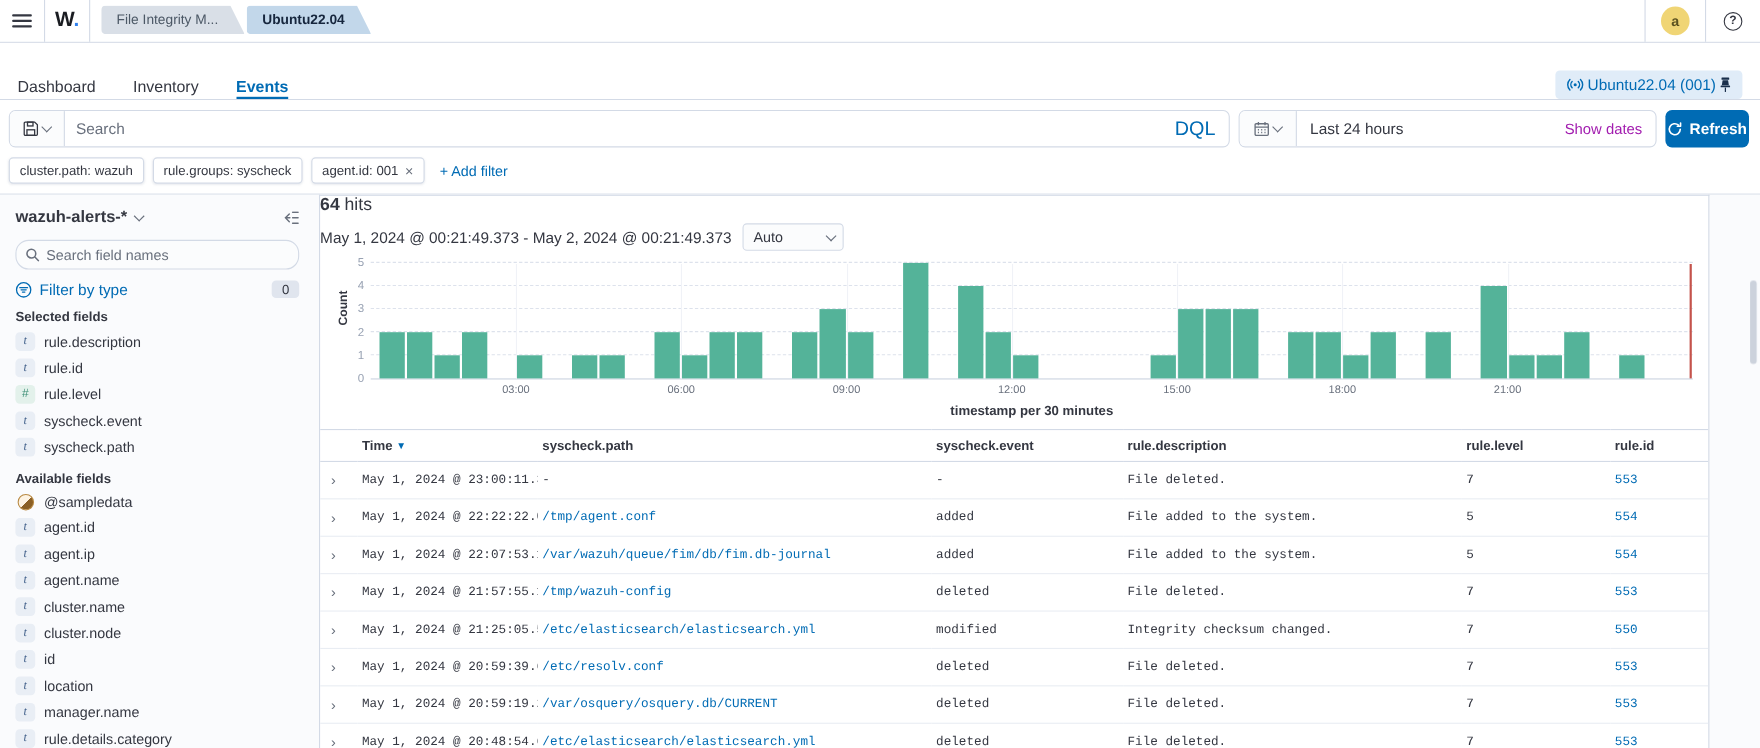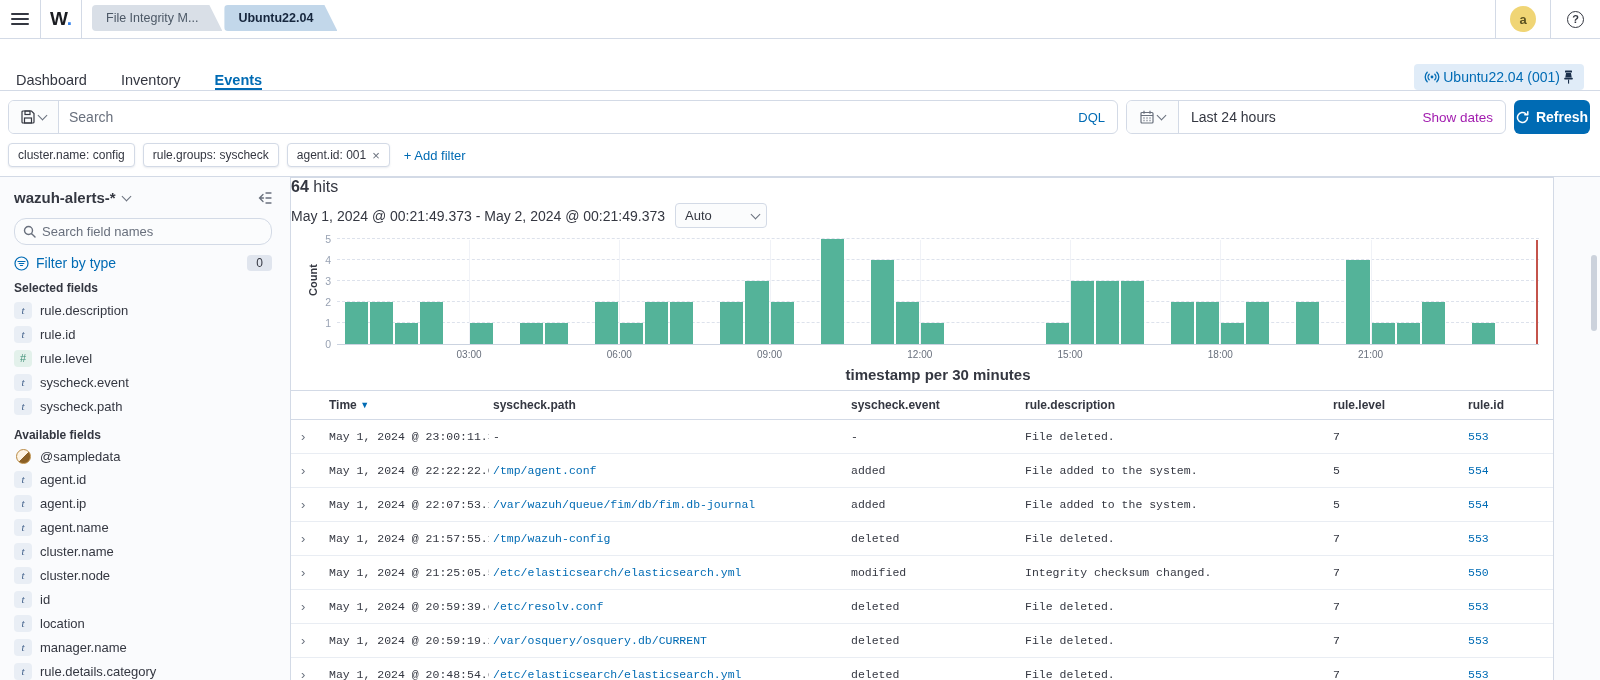--- a/index.html
+++ b/index.html
@@ -34,21 +34,21 @@
   .agent-badge svg { display:block; }
   .pin-btn { display:flex; cursor:pointer; }
 
   
   .querybar { background:#fff; border-bottom:1px solid #d3dae6; padding:9px 10px 9px 8px; }
   .q-row1 { display:flex; gap:8px; height:34px; }
   .search-group { flex:1; display:flex; align-items:center; border:1px solid #d3dae6; border-radius:6px; background:#fff; overflow:hidden; }
   .save-btn { width:50px; height:100%; display:flex; align-items:center; justify-content:center; gap:4px; border-right:1px solid #d3dae6; background:#fbfcfd; cursor:pointer; }
   .search-input { flex:1; border:0; outline:none; font-size:14px; padding:0 10px; color:#343741; font-family:inherit; background:transparent; }
   .search-input::placeholder { color:#69707D; }
-  .dql { font-size:13px; color:#006BB4; padding:0 12px; cursor:pointer; }
+  .dql { font-size:18px; color:#006BB4; padding:0 12px; cursor:pointer; }
   .date-group { width:380px; display:flex; align-items:center; border:1px solid #d3dae6; border-radius:6px; background:#fff; overflow:hidden; }
   .cal-btn { width:52px; height:100%; display:flex; align-items:center; justify-content:center; gap:4px; border-right:1px solid #d3dae6; background:#fbfcfd; cursor:pointer; }
   .date-text { flex:1; font-size:14px; color:#343741; padding:0 12px; cursor:pointer; }
   .show-dates { font-size:13.5px; color:#a21caf; padding:0 12px; cursor:pointer; white-space:nowrap; }
   .refresh-btn { width:76px; background:#006BB4; color:#fff; border:none; border-radius:6px; font-size:14px; font-weight:600; display:flex; align-items:center; justify-content:center; gap:7px; cursor:pointer; font-family:inherit; }
   .q-row2 { display:flex; align-items:center; gap:8px; margin-top:9px; }
   .pill { display:flex; align-items:center; gap:6px; border:1px solid #d3dae6; border-radius:4px; background:#fff; box-shadow:0 1px 2px rgba(152,162,179,.2); padding:4px 9px; font-size:12px; color:#343741; cursor:pointer; }
   .pill .x { color:#69707D; font-size:13px; line-height:1; cursor:pointer; }
   .add-filter { font-size:13px; color:#006BB4; margin-left:6px; cursor:pointer; }
 
@@ -85,21 +85,21 @@
   .chart-wrap { position:relative; margin:8px 8px 0 8px; height:132px; }
   .ylabel { position:absolute; left:-2px; top:38px; transform:rotate(-90deg); transform-origin:center; font-size:11px; font-weight:700; color:#343741; }
   .plot { position:absolute; left:38px; right:6px; top:4px; height:105px; border-bottom:1px solid #cbd3e0; }
   .gridline { position:absolute; left:0; right:0; border-top:1px dashed #dde2ec; }
   .vline { position:absolute; top:0; bottom:0; width:1px; background:#f0f2f7; }
   .ytick { position:absolute; right:calc(100% + 6px); transform:translateY(50%); font-size:10.5px; color:#98a2b3; }
   .bar { position:absolute; bottom:0; background:#54B399; }
   .nowline { position:absolute; top:0; bottom:0; width:2px; background:#C4534B; }
   .xticks { position:absolute; left:38px; right:6px; top:113px; height:14px; }
   .xtick { position:absolute; transform:translateX(-50%); font-size:10px; color:#69707D; }
-  .xlabel-row { position:absolute; left:38px; right:6px; top:130px; text-align:center; font-size:15px; font-weight:700; color:#343741; }
+  .xlabel-row { position:absolute; left:38px; right:6px; top:130px; text-align:center; font-size:12px; font-weight:700; color:#343741; }
 
   
   table.events { width:100%; border-collapse:collapse; table-layout:fixed; margin-top:22px; }
   table.events col.c-exp{width:34px} table.events col.c-time{width:164px} table.events col.c-path{width:358px}
   table.events col.c-event{width:174px} table.events col.c-desc{width:308px} table.events col.c-level{width:135px}
   thead th { text-align:left; font-size:12px; font-weight:700; color:#343741; padding:7px 4px; border-top:1px solid #d3dae6; border-bottom:1px solid #d3dae6; }
   th.sortable { cursor:pointer; }
   .sort-arrow { color:#006BB4; font-size:9px; vertical-align:1px; }
   tbody td { font-family:"Liberation Mono", monospace; font-size:11.5px; color:#343741; padding:9px 4px; border-bottom:1px solid #e9edf3; white-space:nowrap; overflow:hidden; }
   .expander { color:#69707D; cursor:pointer; font-family:"Liberation Sans",sans-serif; font-size:13px; padding-left:10px; }
@@ -191,21 +191,21 @@
     </div>
     <button class="refresh-btn">
       <svg width="13" height="13" viewBox="0 0 13 13" fill="none" stroke="#fff" stroke-width="1.5" stroke-linecap="round">
         <path d="M11.5 6.5a5 5 0 1 1-1.6-3.68"></path>
           <path d="M11.8 0.8v3h-3" stroke-linejoin="round"></path>
       </svg>
       <span>Refresh</span>
     </button>
   </div>
   <div class="q-row2" id="filter-pills">
-      <span class="pill">cluster.name: config</span>
+      <span class="pill">cluster.path: wazuh</span>
       <span class="pill">rule.groups: syscheck</span>
       <span class="pill">agent.id: 001 <span class="x">×</span></span>
       <span class="add-filter">+ Add filter</span>
     </div>
 </div>
 
 <div class="content">
   <div class="sidebar">
     <div class="sb-head">
       <div class="index-pattern">

